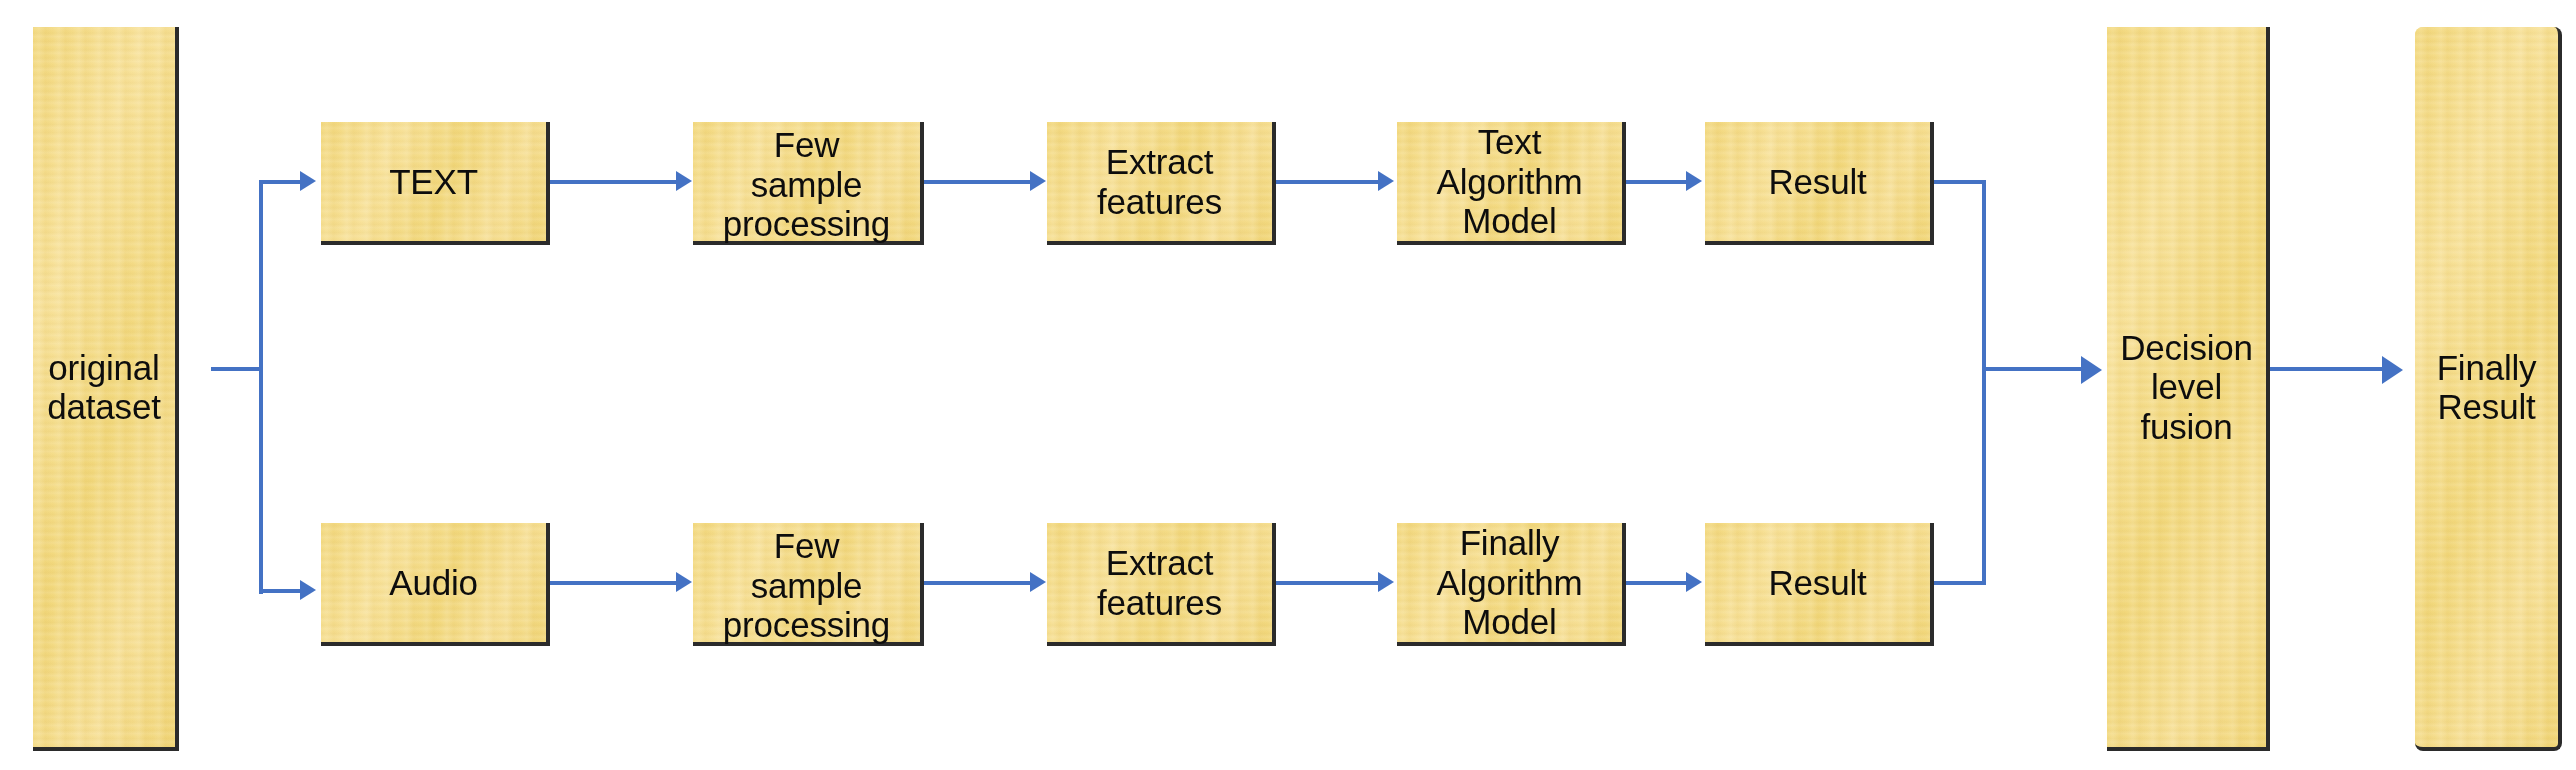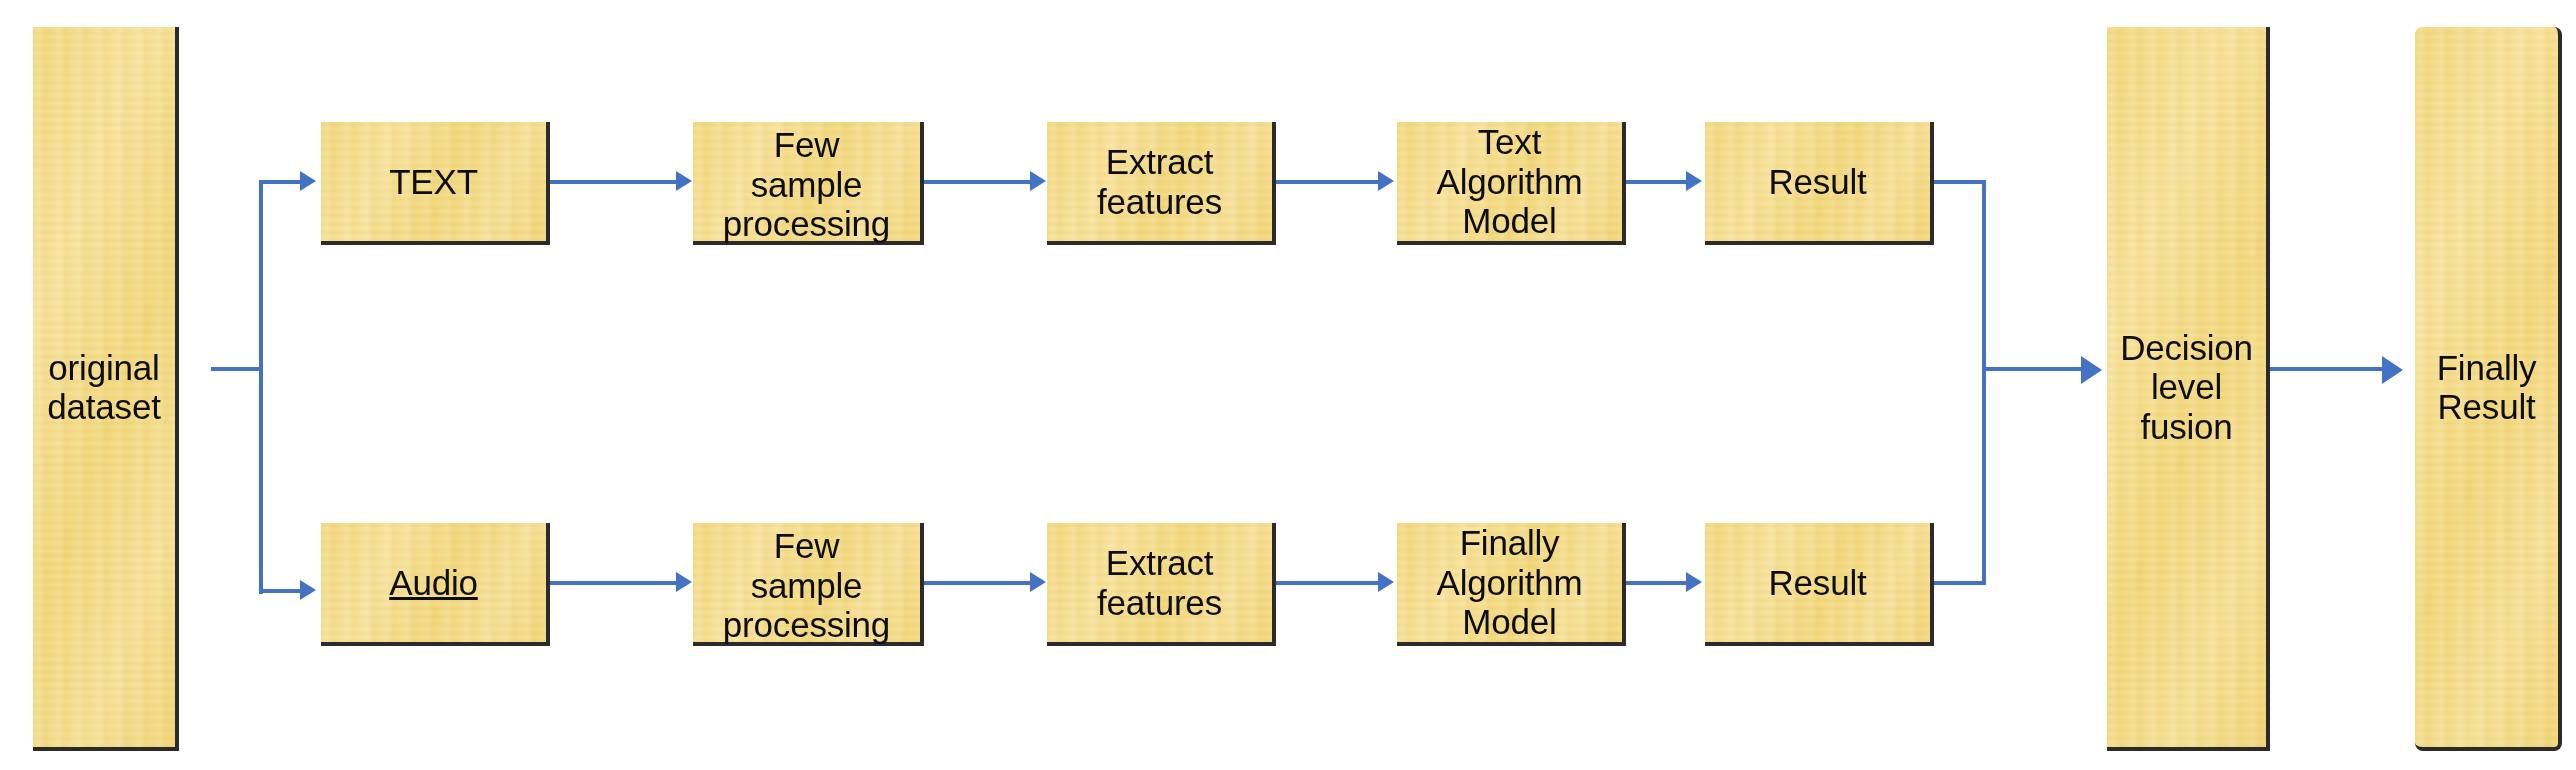--- a/index.html
+++ b/index.html
@@ -159,21 +159,21 @@
   <div class="node rownode" style="left:1397px; top:122px; width:229px; height:123px;">
     <span class="label">Text
 Algorithm
 Model</span>
   </div>
 
   <div class="node rownode" style="left:1705px; top:122px; width:229px; height:123px;">
     <span class="label">Result</span>
   </div>
 
-  <div class="node rownode" style="left:321px; top:523px; width:229px; height:123px;text-decoration:underline;">
+  <div class="node rownode" style="left:321px; top:523px; width:229px; height:123px;">
     <span class="label">Audio</span>
   </div>
 
   <div class="node rownode overflow" style="left:693px; top:523px; width:231px; height:123px;">
     <span class="label">Few
 sample
 processing</span>
   </div>
 
   <div class="node rownode" style="left:1047px; top:523px; width:229px; height:123px;">

